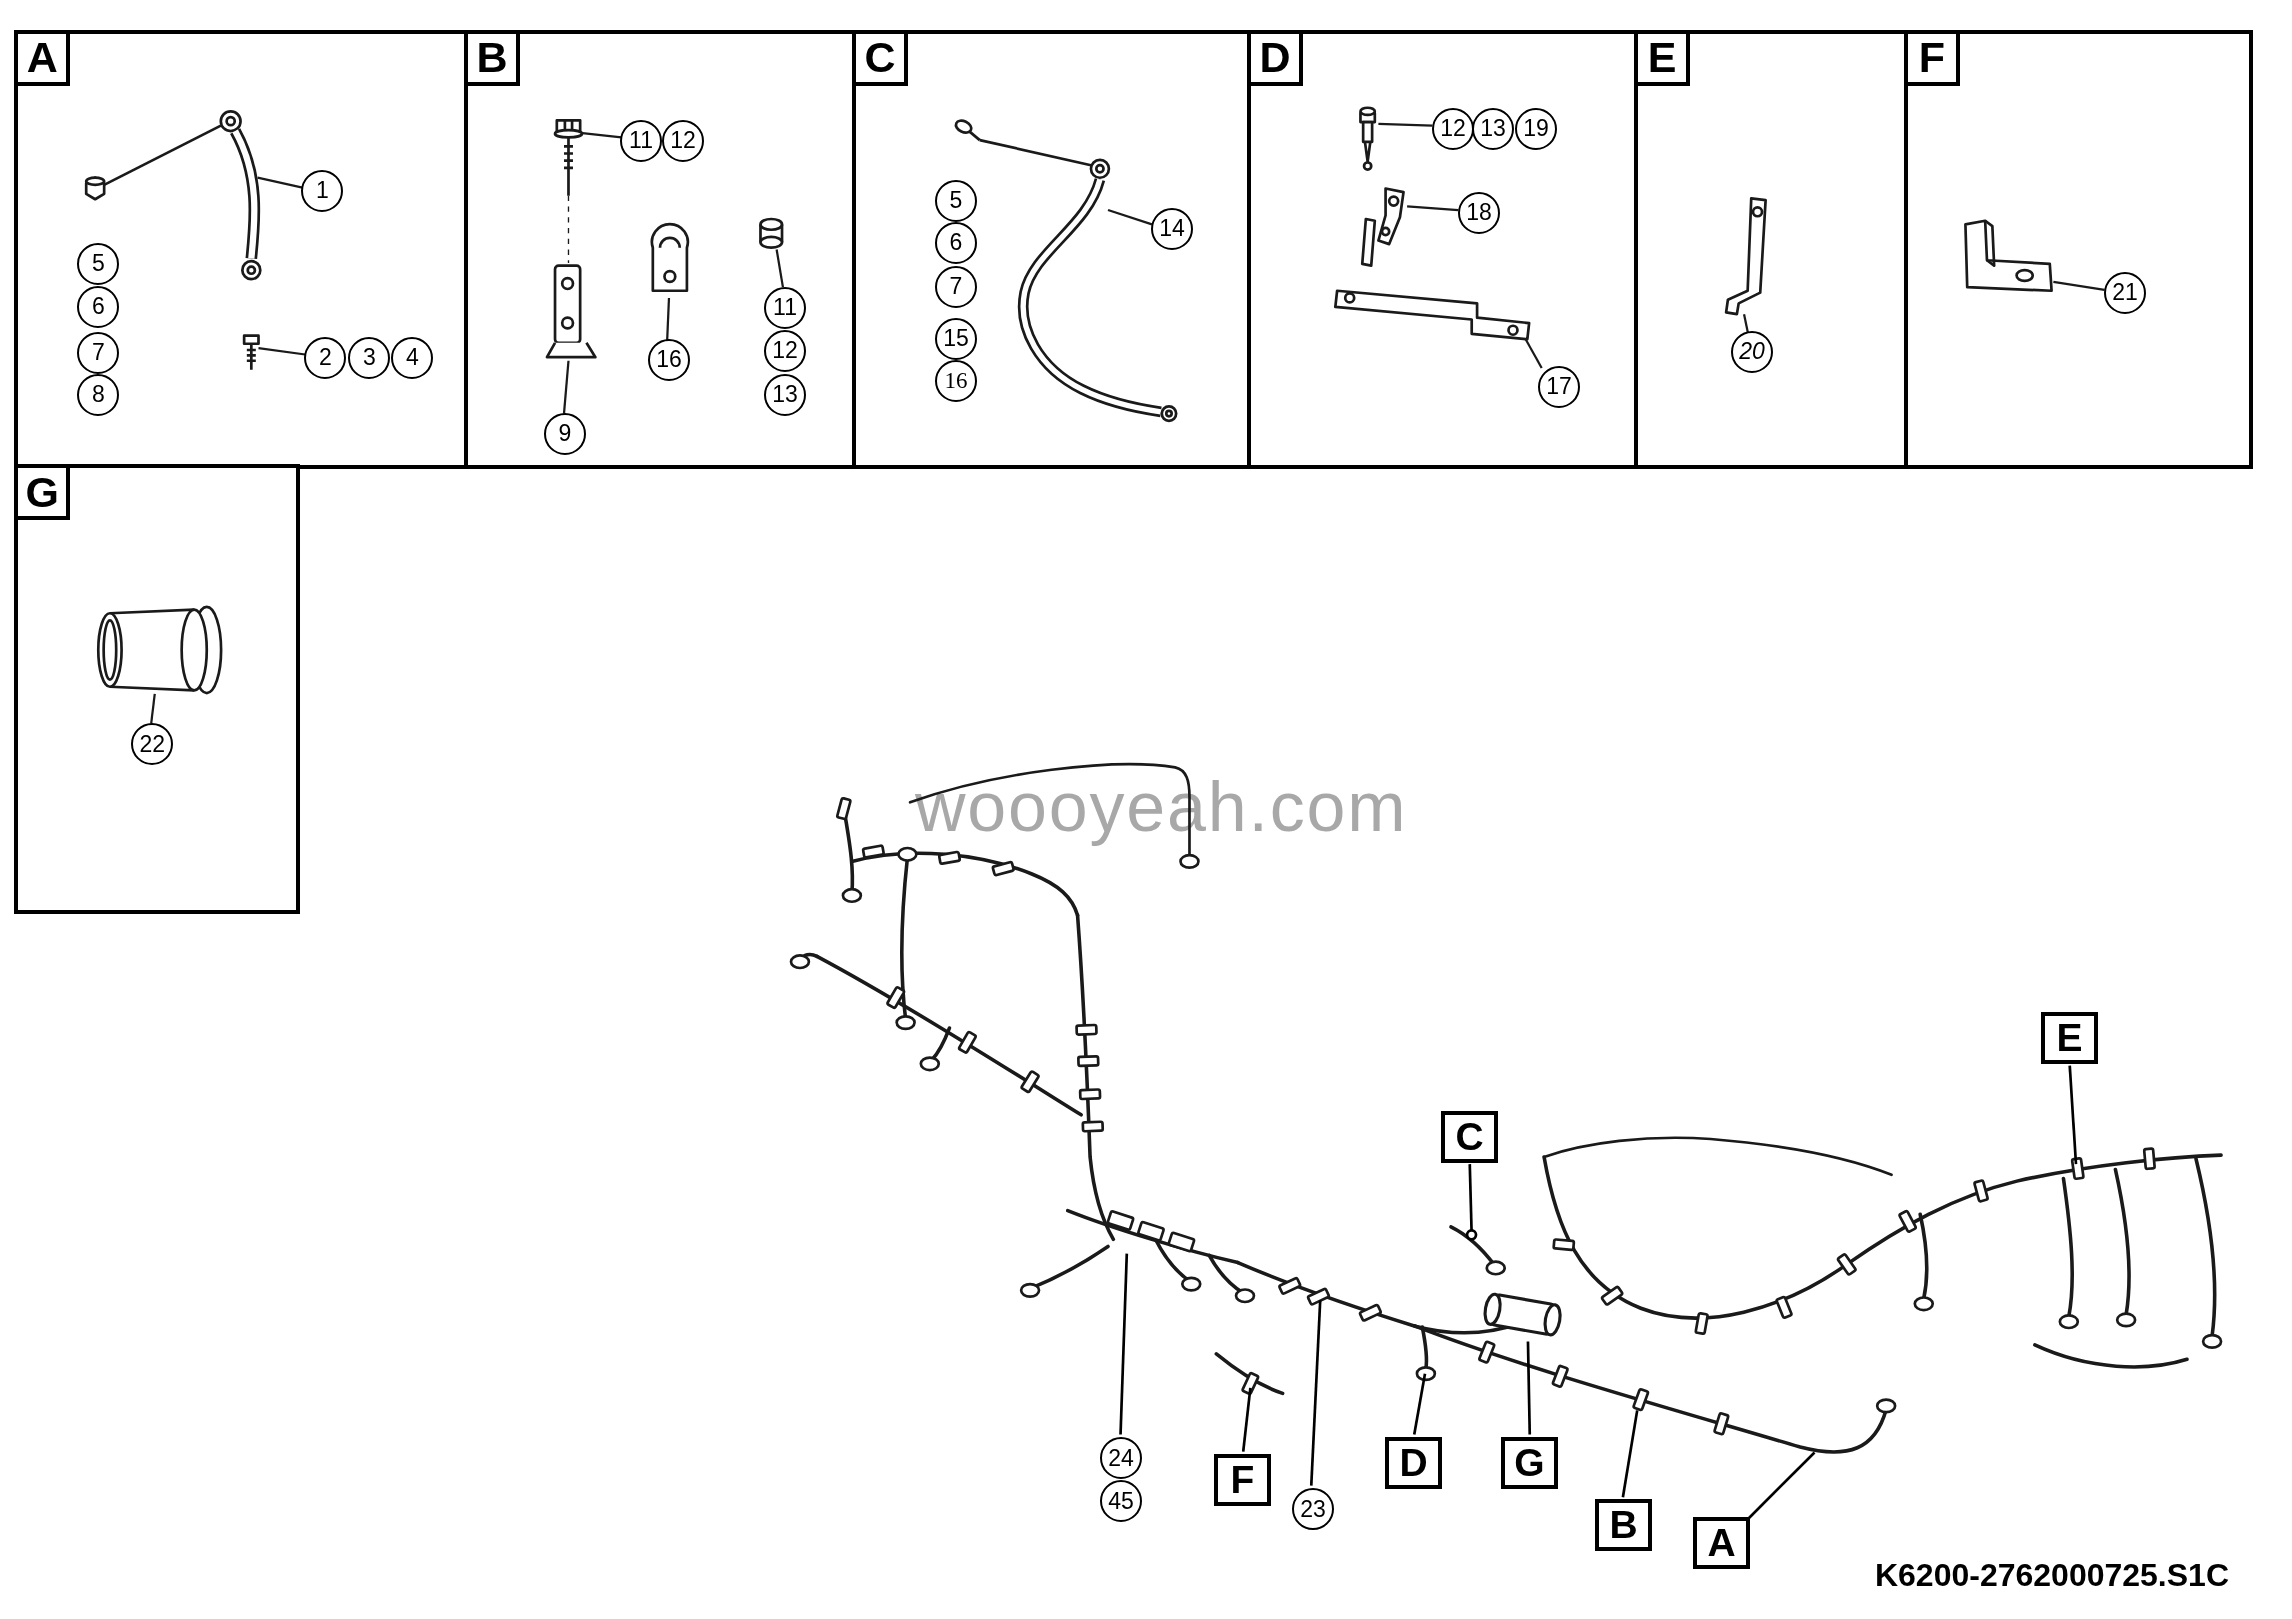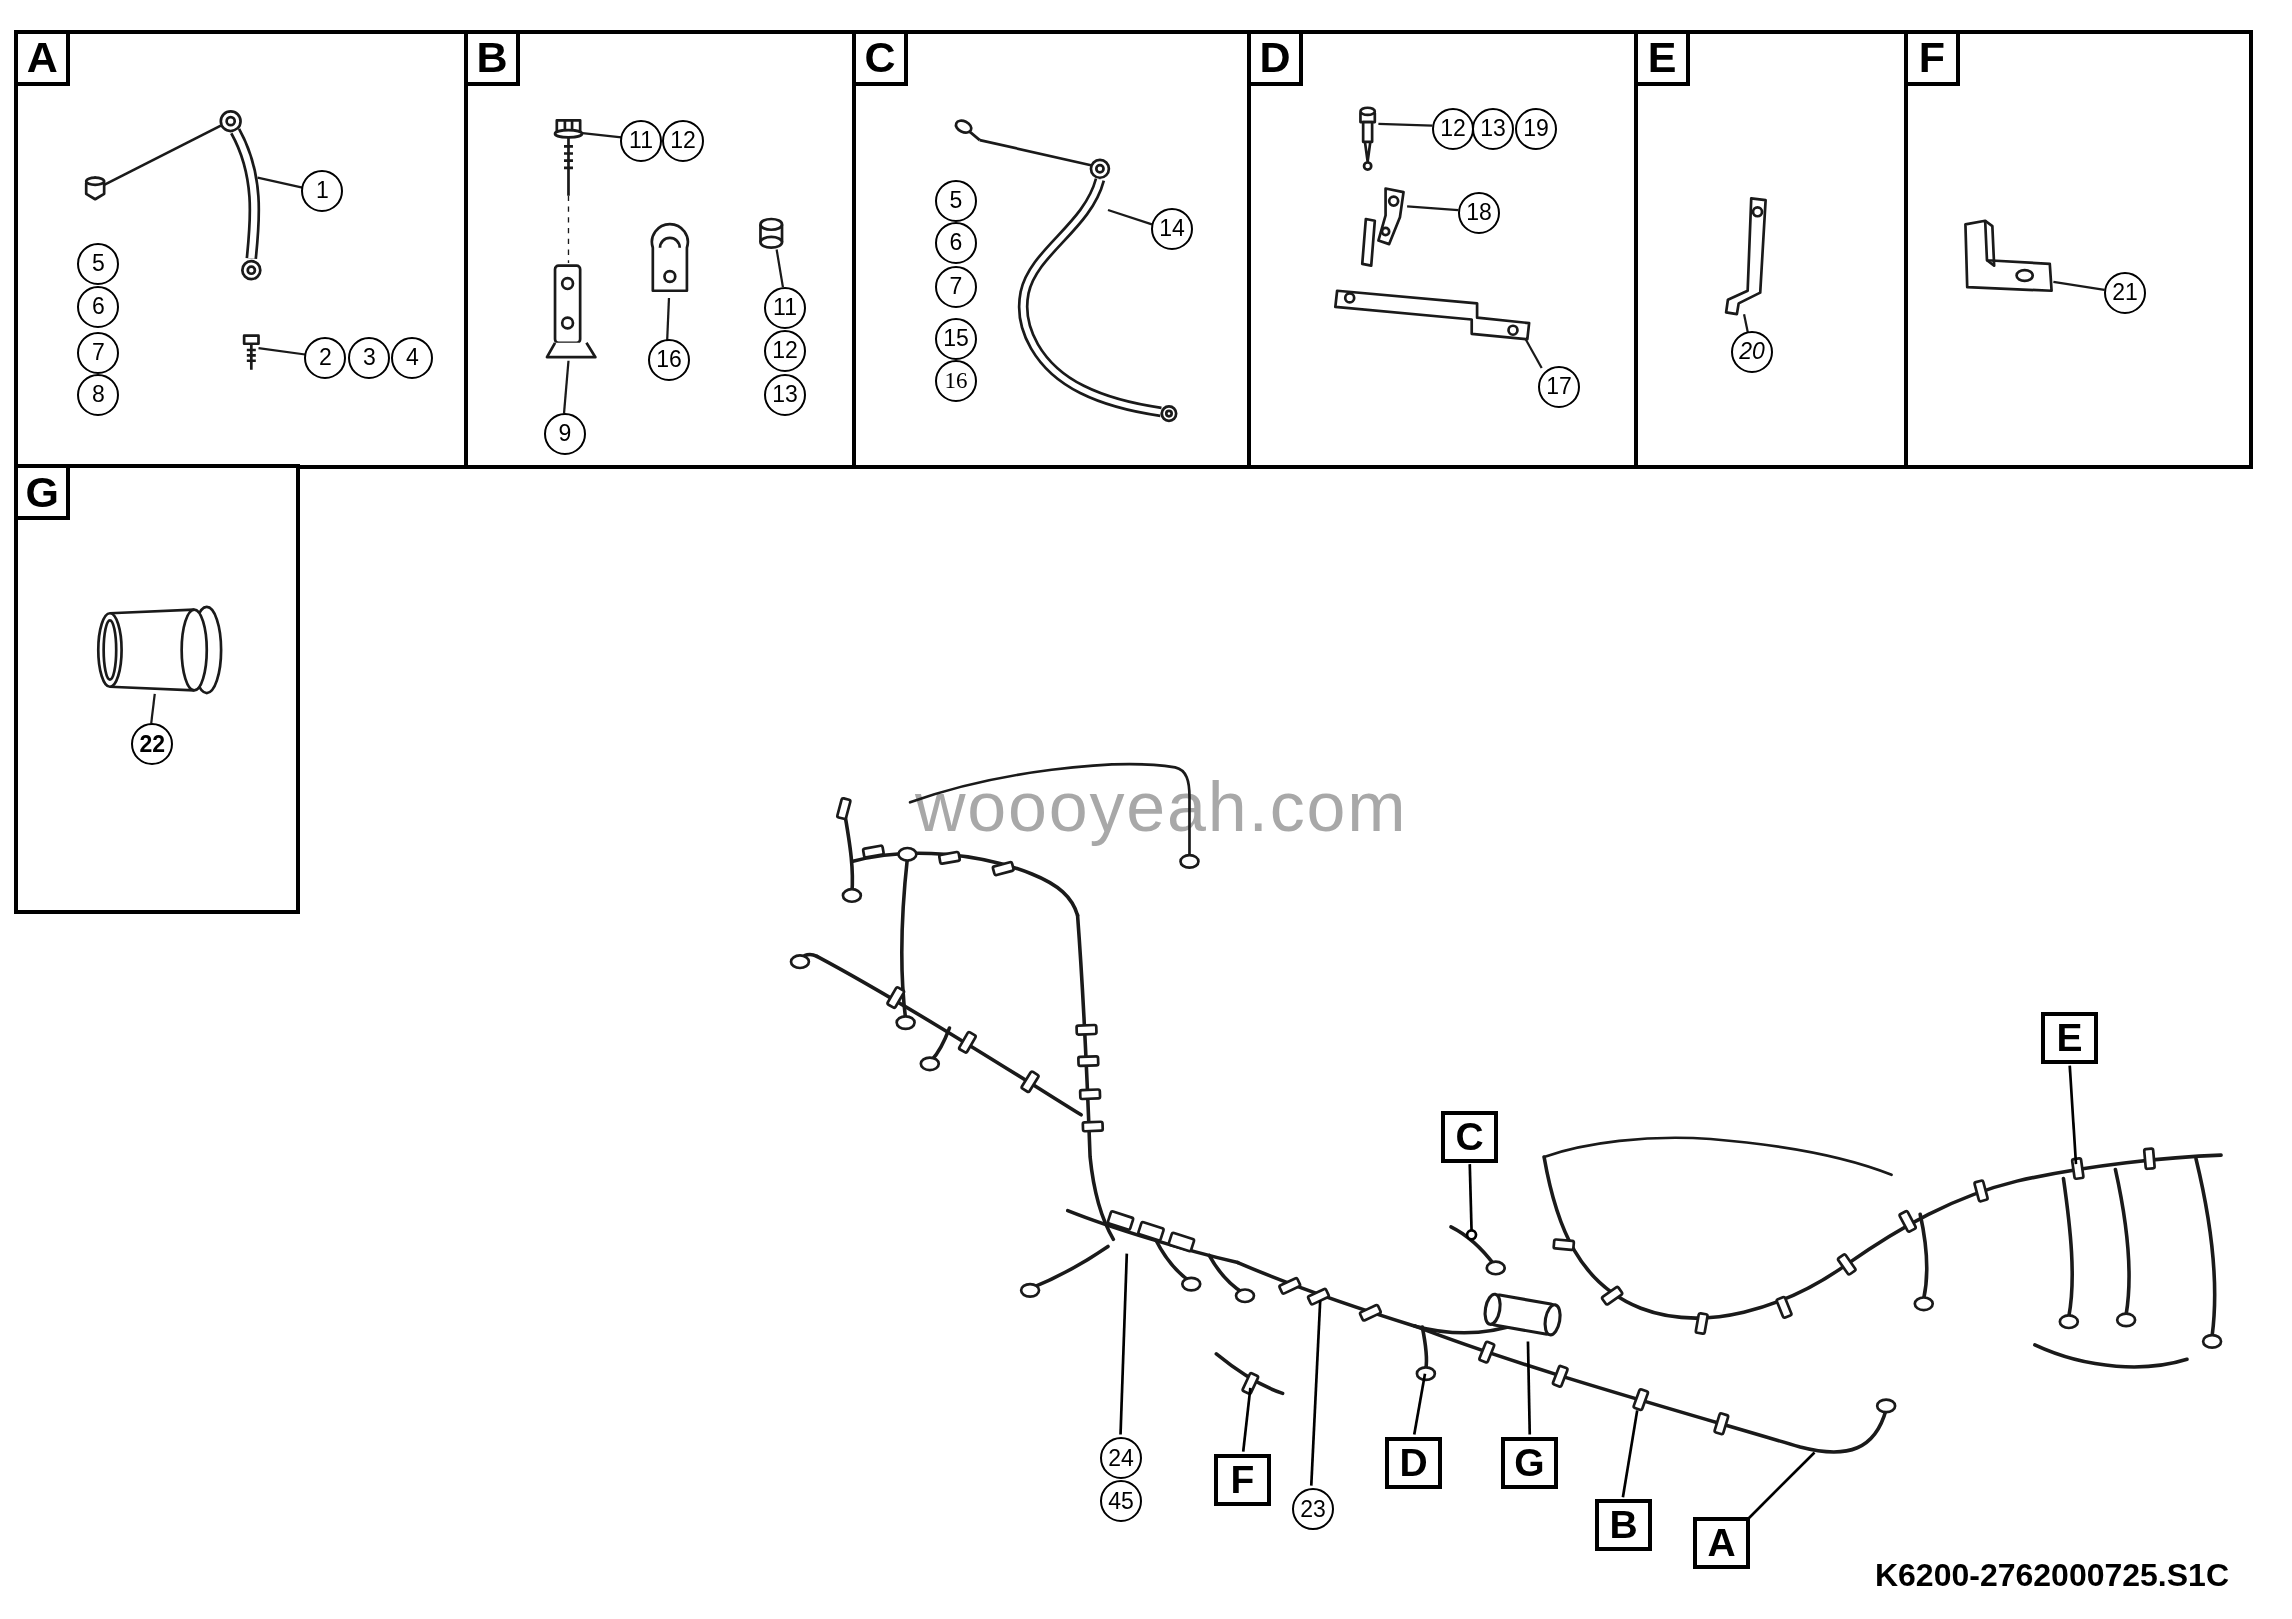--- a/index.html
+++ b/index.html
@@ -306,21 +306,21 @@
       <g fill="none" stroke="#1a1a1a" stroke-width="3" stroke-linejoin="round">
         <line x1="148" y1="285" x2="152" y2="252" stroke-width="2.5"></line>
         <path d="M102,162 L196,158 M102,244 L196,248"></path>
         <ellipse cx="210" cy="203" rx="16" ry="48" fill="#fff"></ellipse>
         <ellipse cx="196" cy="203" rx="14" ry="45" fill="#fff"></ellipse>
         <ellipse cx="102" cy="203" rx="13" ry="41" fill="#fff"></ellipse>
         <ellipse cx="102" cy="203" rx="7" ry="33"></ellipse>
       </g>
     </svg>
     <div class="panel-letter">G</div>
-    <div class="co" style="left:113px;top:255px;font-weight:bold;">22</div>
+    <div class="co" style="left:113px;top:255px;">22</div>
   </div>
 
   <div class="main-label" style="left:2041px;top:1012px;">E</div>
   <div class="main-label" style="left:1441px;top:1111px;">C</div>
   <div class="main-label" style="left:1214px;top:1454px;">F</div>
   <div class="main-label" style="left:1385px;top:1437px;">D</div>
   <div class="main-label" style="left:1501px;top:1437px;">G</div>
   <div class="main-label" style="left:1595px;top:1499px;">B</div>
   <div class="main-label" style="left:1693px;top:1517px;">A</div>
 

